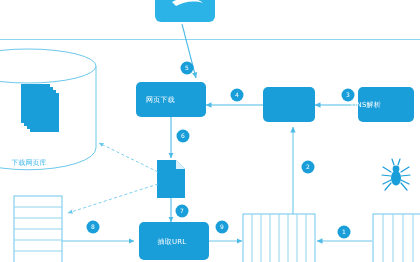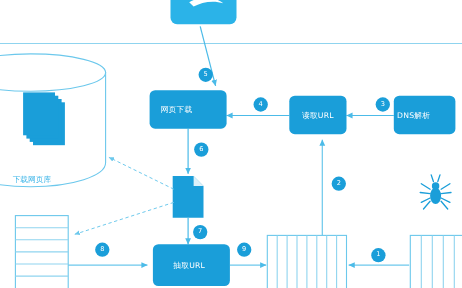--- a/index.html
+++ b/index.html
@@ -148,23 +148,22 @@
     <circle cx="237" cy="95" r="6.5" fill="#1a9ed9"></circle>
     <circle cx="187" cy="68" r="6.5" fill="#1a9ed9"></circle>
     <circle cx="183" cy="136" r="6.5" fill="#1a9ed9"></circle>
     <circle cx="182" cy="211" r="6.5" fill="#1a9ed9"></circle>
     <circle cx="93" cy="227" r="6.5" fill="#1a9ed9"></circle>
     <circle cx="222" cy="227" r="6.5" fill="#1a9ed9"></circle>
   </svg>
 
   <div class="node-label" style="left:136px;top:95px;width:49px;">网页下载</div>
 
-  <div class="node-label" style="left:263px;top:100px;width:52px;">读取URL</div>
 
-  <div class="node-label" style="left:358px;top:100px;width:36px;">DNS解析</div>
+  <div class="node-label" style="left:348px;top:100px;width:36px;">DNS解析</div>
 
   <div class="node-label" style="left:139px;top:237px;width:66px;">抽取URL</div>
 
   <div class="repo-label" style="left:-6px;top:158px;width:70px;">下载网页库</div>
 
   <div class="badge-num" style="left:338px;top:226px;">1</div>
   <div class="badge-num" style="left:302px;top:161px;">2</div>
   <div class="badge-num" style="left:342px;top:89px;">3</div>
   <div class="badge-num" style="left:231px;top:89px;">4</div>
   <div class="badge-num" style="left:181px;top:62px;">5</div>

